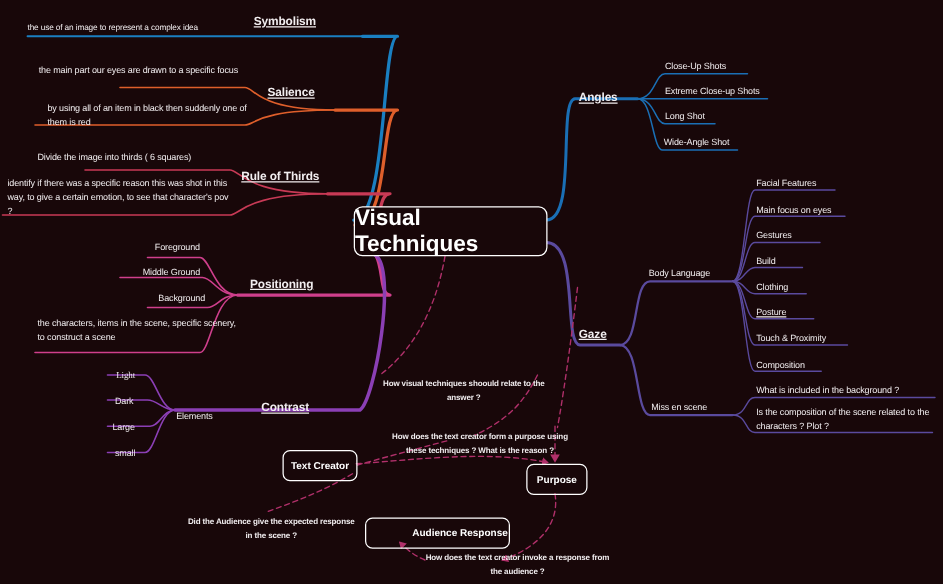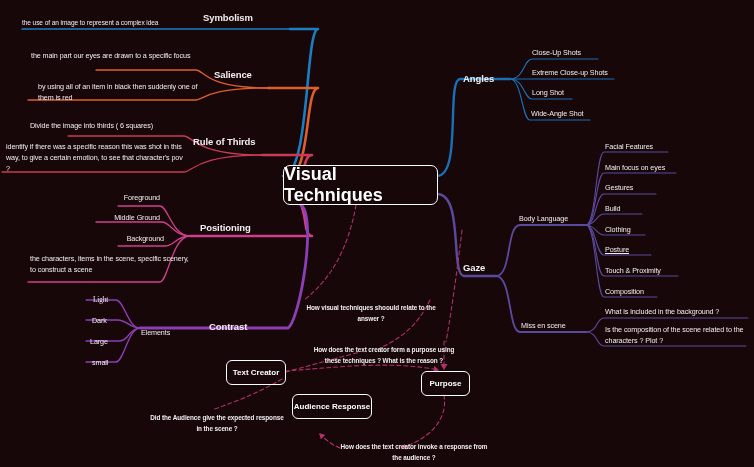--- a/index.html
+++ b/index.html
@@ -12,21 +12,21 @@
   }
   #map{position:absolute;top:0;left:0;width:754px;height:467px;}
   .lbl{
     position:absolute;
     color:#f2eef0;
     white-space:pre-line;
     line-height:11px;
     letter-spacing:-0.1px;
   }
   .t-center{font-size:18px;font-weight:bold;color:#ffffff;}
-  .t-branch{font-size:9.5px;font-weight:bold;}
+  .t-branch{font-size:9.5px;font-weight:bold;text-decoration:underline;}
   .t-sub{font-size:7.2px;}
   .t-leaf{font-size:6.6px;}
   .t-q{font-size:6.4px;font-weight:bold;text-align:center;}
   .boxnode{
     position:absolute;
     border:1.4px solid #ffffff;
     border-radius:6px;
     color:#ffffff;
     font-size:8px;
     font-weight:bold;
@@ -185,21 +185,21 @@
 <div class="lbl t-sub" style="left:521px;top:320px;">Miss en scene</div>
 <div class="lbl t-sub" style="left:605px;top:306px;width:145px;">What is included in the background ?</div>
 <div class="lbl t-sub" style="left:605px;top:324px;width:146px;">Is the composition of the scene related to the characters ? Plot ?</div>
 
 <div class="boxnode" style="left:226px;top:360px;width:58px;height:23px;">
   <span>Text Creator</span>
 </div>
 <div class="boxnode" style="left:421px;top:371px;width:47px;height:23px;">
   <span>Purpose</span>
 </div>
-<div class="boxnode" style="left:292px;top:394px;width:78px;height:23px;">
+<div class="boxnode" style="left:292px;top:414px;width:78px;height:23px;padding-left:36px;">
   <span>Audience Response</span>
 </div>
 
 <div class="lbl t-q" style="left:295px;top:302px;width:152px;">How visual techniques shoould relate to the
 answer ?</div>
 <div class="lbl t-q" style="left:301px;top:344px;width:166px;">How does the text creator form a purpose using
 these techniques ? What is the reason ?</div>
 <div class="lbl t-q" style="left:141px;top:412px;width:152px;">Did the Audience give the expected response
 in the scene ?</div>
 <div class="lbl t-q" style="left:330px;top:441px;width:168px;">How does the text creator invoke a response from

